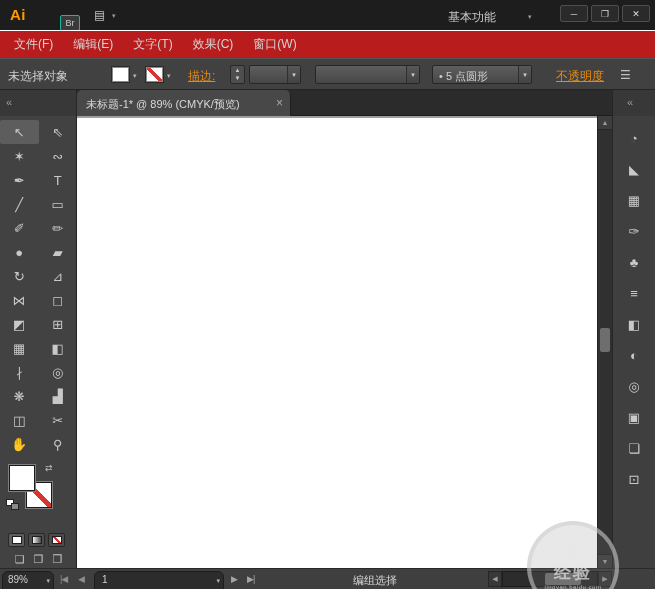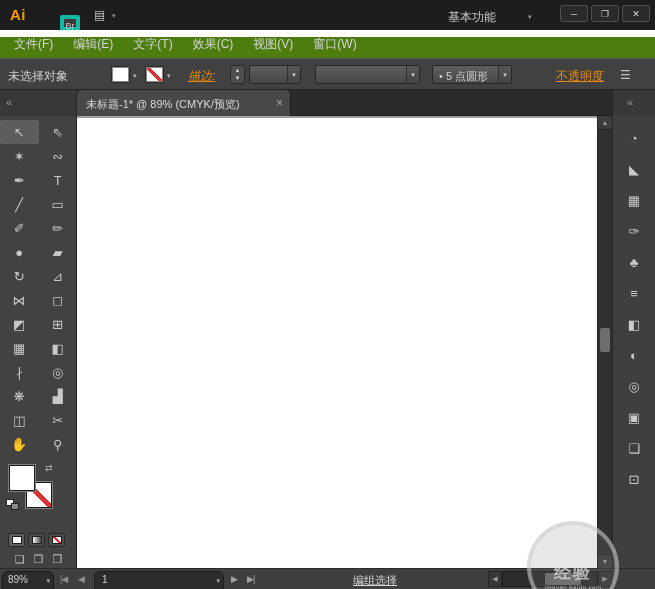--- a/index.html
+++ b/index.html
@@ -7,50 +7,50 @@
   body {
     position:relative; overflow:hidden; background:#4d4d4d;
     font-family:"Liberation Sans","DejaVu Sans",sans-serif;
     -webkit-user-select:none; user-select:none;
   }
   .abs { position:absolute; }
 
   
   .titlebar { left:0; top:0; width:655px; height:30px; background:#1d1d1d; }
   .app-logo { left:10px; top:6px; font-size:15px; font-weight:bold; color:var(--logo,#ff9a00); letter-spacing:0.5px; }
-  .br-icon { left:60px; top:15px; width:20px; height:16px; background:#3a3a3a; border:4px solid #14b8a6; color:#c9c9c9; font-size:9px; text-align:center; line-height:14px; border-radius:2px; }
+  .br-icon { left:60px; top:15px; width:20px; height:16px; background:#3a3a3a; border:1px solid #14b8a6; color:#c9c9c9; font-size:9px; text-align:center; line-height:14px; border-radius:2px; }
   .layout-icon { left:94px; top:8px; color:#bdbdbd; font-size:12px; }
   .layout-caret { left:112px; top:12px; color:#9a9a9a; font-size:7px; }
   .workspace { left:448px; top:9px; color:#c9c9c9; font-size:12px; }
   .workspace-caret { left:528px; top:13px; color:#9a9a9a; font-size:7px; }
   .winbtns { right:5px; top:5px; display:flex; gap:3px; }
   .winbtn { width:28px; height:17px; background:#2a2a2a; border:1px solid #4e4e4e; color:#dcdcdc; font-size:9px; display:flex; align-items:center; justify-content:center; border-radius:2px; }
 
   
-  .menubar { left:0; top:30px; width:655px; height:28px; background:#4d7c0f; border-top:7px solid #ffffff; display:flex; align-items:flex-end; padding-left:4px; }
+  .menubar { left:0; top:30px; width:655px; height:28px; background:#b91c1c; border-top:1px solid #ffffff; display:flex; align-items:flex-end; padding-left:4px; }
   .menu-item { padding:0 10px; font-size:12px; color:#d4d4d4; line-height:27px; }
 
   
   .controlbar { left:0; top:58px; width:655px; height:32px; background:#414141; border-top:1px solid #545454; border-bottom:1px solid #242424; }
   .sel-status { left:8px; top:9px; font-size:12px; color:#cfcfcf; }
   .swatch { width:17px; height:15px; border:1px solid #8a8a8a; box-shadow:0 0 0 1px #2a2a2a; }
   .fill-sw { left:112px; top:8px; background:#ffffff; }
   .stroke-sw { left:146px; top:8px; background:linear-gradient(45deg,#ffffff 42%,var(--red,#d93434) 42%,var(--red,#d93434) 58%,#ffffff 58%); }
   .sw-caret { top:13px; color:#b5b5b5; font-size:7px; }
   .link-text { color:var(--accent,#e8890c); font-size:12px; text-decoration:underline; }
-  .stroke-label { left:188px; top:9px;font-style:italic; }
+  .stroke-label { left:188px; top:9px; }
   .opacity-label { left:556px; top:9px; }
   .stepper { left:230px; top:6px; width:15px; height:19px; background:#4e4e4e; border:1px solid #282828; border-radius:2px; }
   .stepper span { display:block; height:8px; font-size:6px; color:#cfcfcf; text-align:center; line-height:9px; }
   .combo { height:19px; background:linear-gradient(#5e5e5e,#474747); border:1px solid #262626; border-radius:2px; }
   .combo .txt { position:absolute; left:6px; top:3px; font-size:11px; color:#d2d2d2; white-space:nowrap; }
   .combo .car { position:absolute; right:0; top:0; width:13px; height:100%; border-left:1px solid #2f2f2f; font-size:7px; color:#cfcfcf; display:flex; align-items:center; justify-content:center; background:linear-gradient(#575757,#434343); }
   .combo-weight { left:249px; top:6px; width:52px; }
   .combo-profile { left:315px; top:6px; width:105px; }
-  .combo-brush { left:432px; top:6px; width:80px; }
+  .combo-brush { left:432px; top:6px; width:100px; }
   .panel-menu { left:620px; top:9px; font-size:12px; color:#c0c0c0; }
 
   
   .tabrow { left:0; top:90px; width:655px; height:26px; background:#2b2b2b; border-bottom:1px solid #1e1e1e; }
   .dock-header-left { left:0; top:0; width:77px; height:26px; background:#383838; border-right:1px solid #262626; }
   .dock-header-right { right:0; top:0; width:43px; height:26px; background:#383838; border-left:1px solid #262626; }
   .collapse-gl { color:#9c9c9c; font-size:11px; }
   .doc-tab { left:77px; top:0; width:214px; height:26px; background:#484848; border-right:1px solid #1f1f1f; border-radius:5px 5px 0 0; }
   .doc-tab .ttl { position:absolute; left:9px; top:7px; font-size:11px; color:#d8d8d8; white-space:nowrap; }
   .doc-tab .cls { position:absolute; right:7px; top:6px; font-size:12px; color:#a8a8a8; }
@@ -94,21 +94,21 @@
   .inset { position:absolute; top:2px; height:31px; background:#2c2c2c; border:1px solid #1d1d1d; border-radius:6px; font-size:10px; color:#cfcfcf; }
   .zoom-box { left:2px; width:52px; }
   .zoom-box .txt { position:absolute; left:5px; top:2px; }
   .zoom-box .car { position:absolute; right:3px; top:5px; font-size:7px; color:#b0b0b0; }
   .nav-gl { position:absolute; top:5px; font-size:9px; color:#8d8d8d; letter-spacing:-1px; }
   .nav-first { left:60px; } .nav-prev { left:78px; }
   .ab-box { left:94px; width:130px; }
   .ab-box .txt { position:absolute; left:7px; top:2px; }
   .ab-box .car { position:absolute; right:3px; top:5px; font-size:7px; color:#b0b0b0; }
   .nav-next { left:231px; color:#a5a5a5; } .nav-last { left:247px; color:#a5a5a5; }
-  .status-text { position:absolute; left:270px; top:4px; width:210px; text-align:center; font-size:11px; color:#d6d6d6;text-decoration:underline; }
+  .status-text { position:absolute; left:270px; top:4px; width:210px; text-align:center; font-size:11px; color:#d6d6d6; }
   .hs-left { position:absolute; left:488px; top:2px; width:14px; height:16px; background:#383838; border:1px solid #262626; color:#9c9c9c; font-size:7px; display:flex; align-items:center; justify-content:center; }
   .hs-track { position:absolute; left:502px; top:2px; width:96px; height:16px; background:#2c2c2c; border:1px solid #1d1d1d; }
   .hs-thumb { position:absolute; left:42px; top:1px; width:36px; height:12px; background:#6e6e6e; border-radius:2px; }
   .hs-right { position:absolute; left:598px; top:2px; width:14px; height:16px; background:#383838; border:1px solid #262626; color:#9c9c9c; font-size:7px; display:flex; align-items:center; justify-content:center; }
 
   
   .watermark { left:527px; top:521px; width:92px; height:92px; border-radius:50%;
     border:4px solid rgba(205,205,205,0.55); background:rgba(130,130,130,0.18);
     z-index:50; display:flex; flex-direction:column; align-items:center; justify-content:center;
     color:rgba(230,230,230,0.7); text-align:center; }
@@ -131,21 +131,20 @@
     <span class="winbtn">❐</span>
     <span class="winbtn">✕</span>
   </div>
 </div>
 
 <div class="abs menubar">
   <span class="menu-item">文件(F)</span>
   <span class="menu-item">编辑(E)</span>
   <span class="menu-item">文字(T)</span>
   <span class="menu-item">效果(C)</span>
-  <span class="menu-item">视图(V)</span>
   <span class="menu-item">窗口(W)</span>
 </div>
 
 <div class="abs controlbar">
   <span class="abs sel-status">未选择对象</span>
   <span class="abs swatch fill-sw"></span>
   <span class="abs sw-caret" style="left:133px;">▾</span>
   <span class="abs swatch stroke-sw"></span>
   <span class="abs sw-caret" style="left:167px;">▾</span>
   <span class="abs link-text stroke-label">描边:</span>

